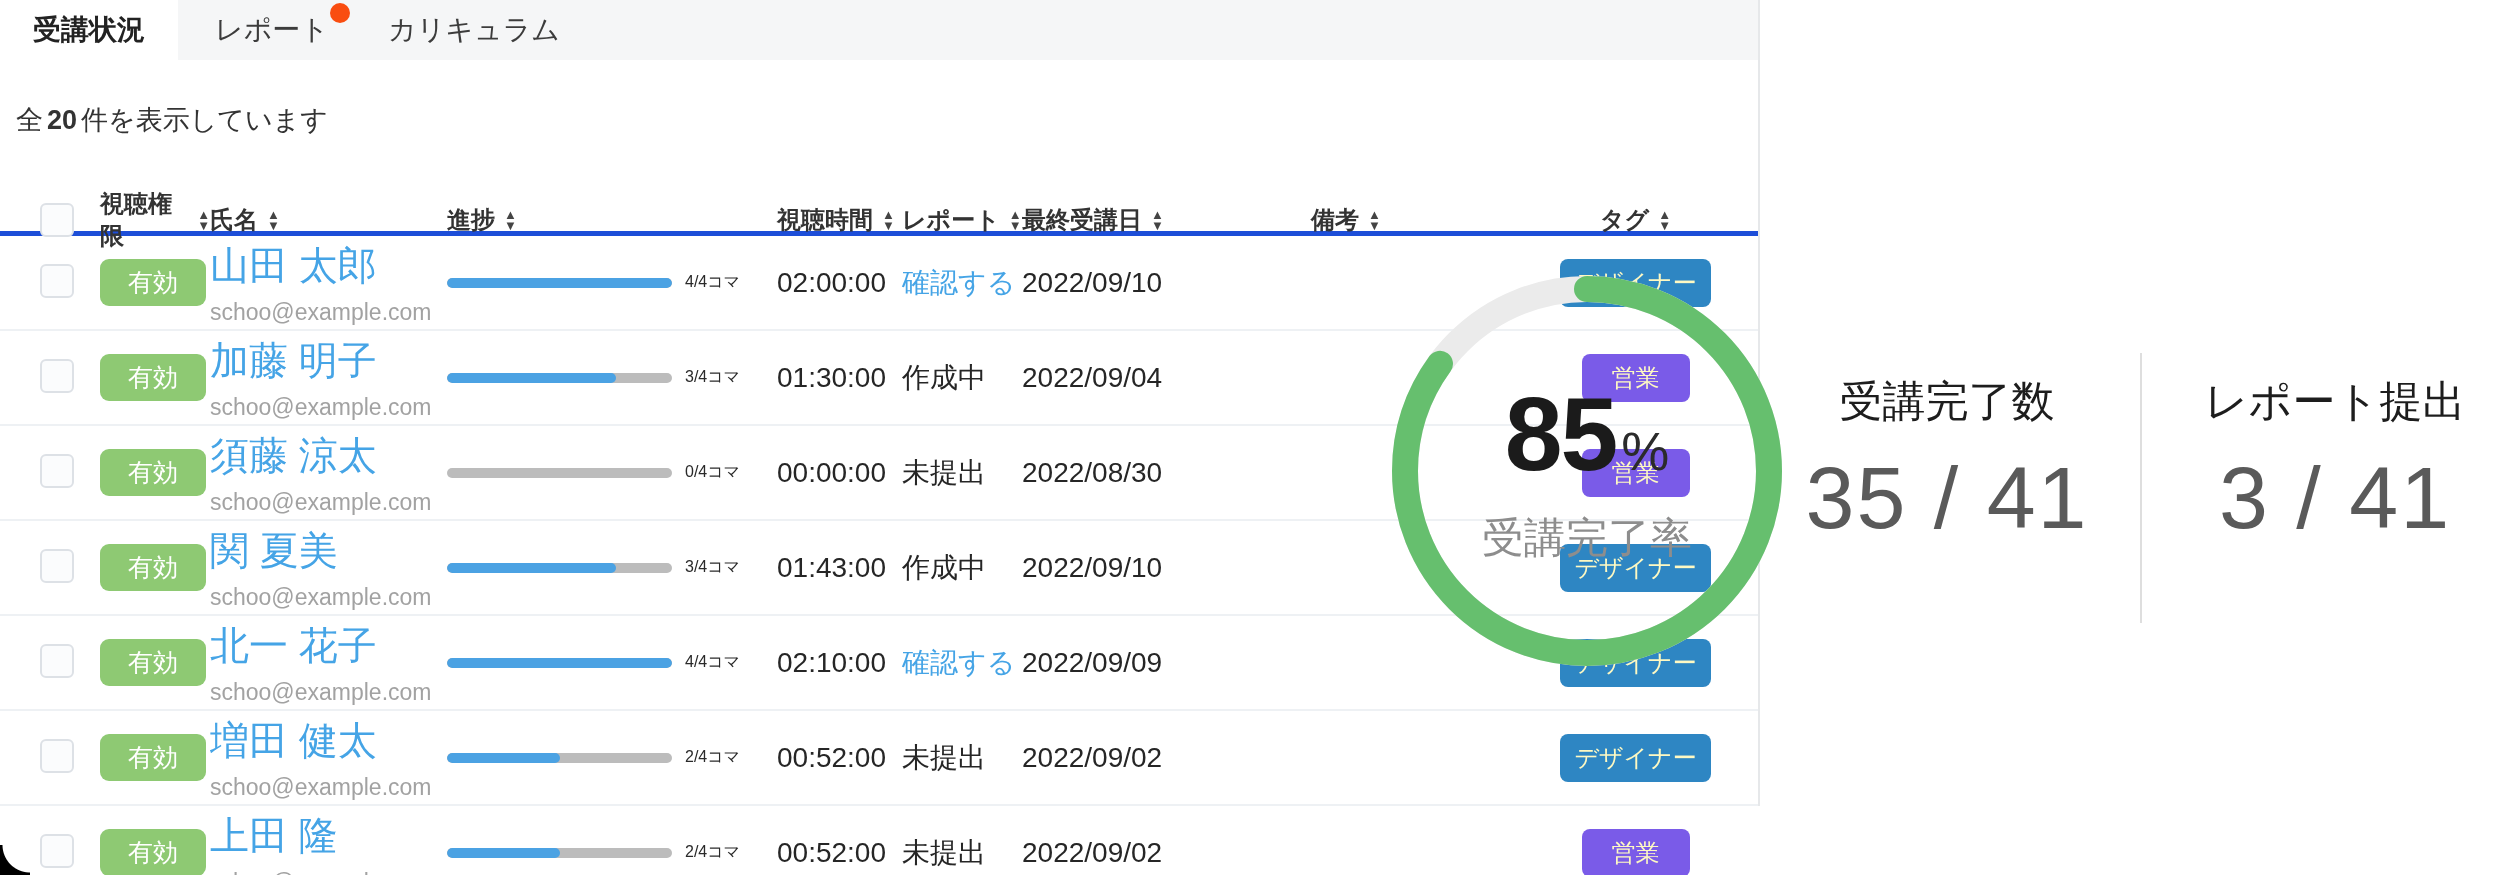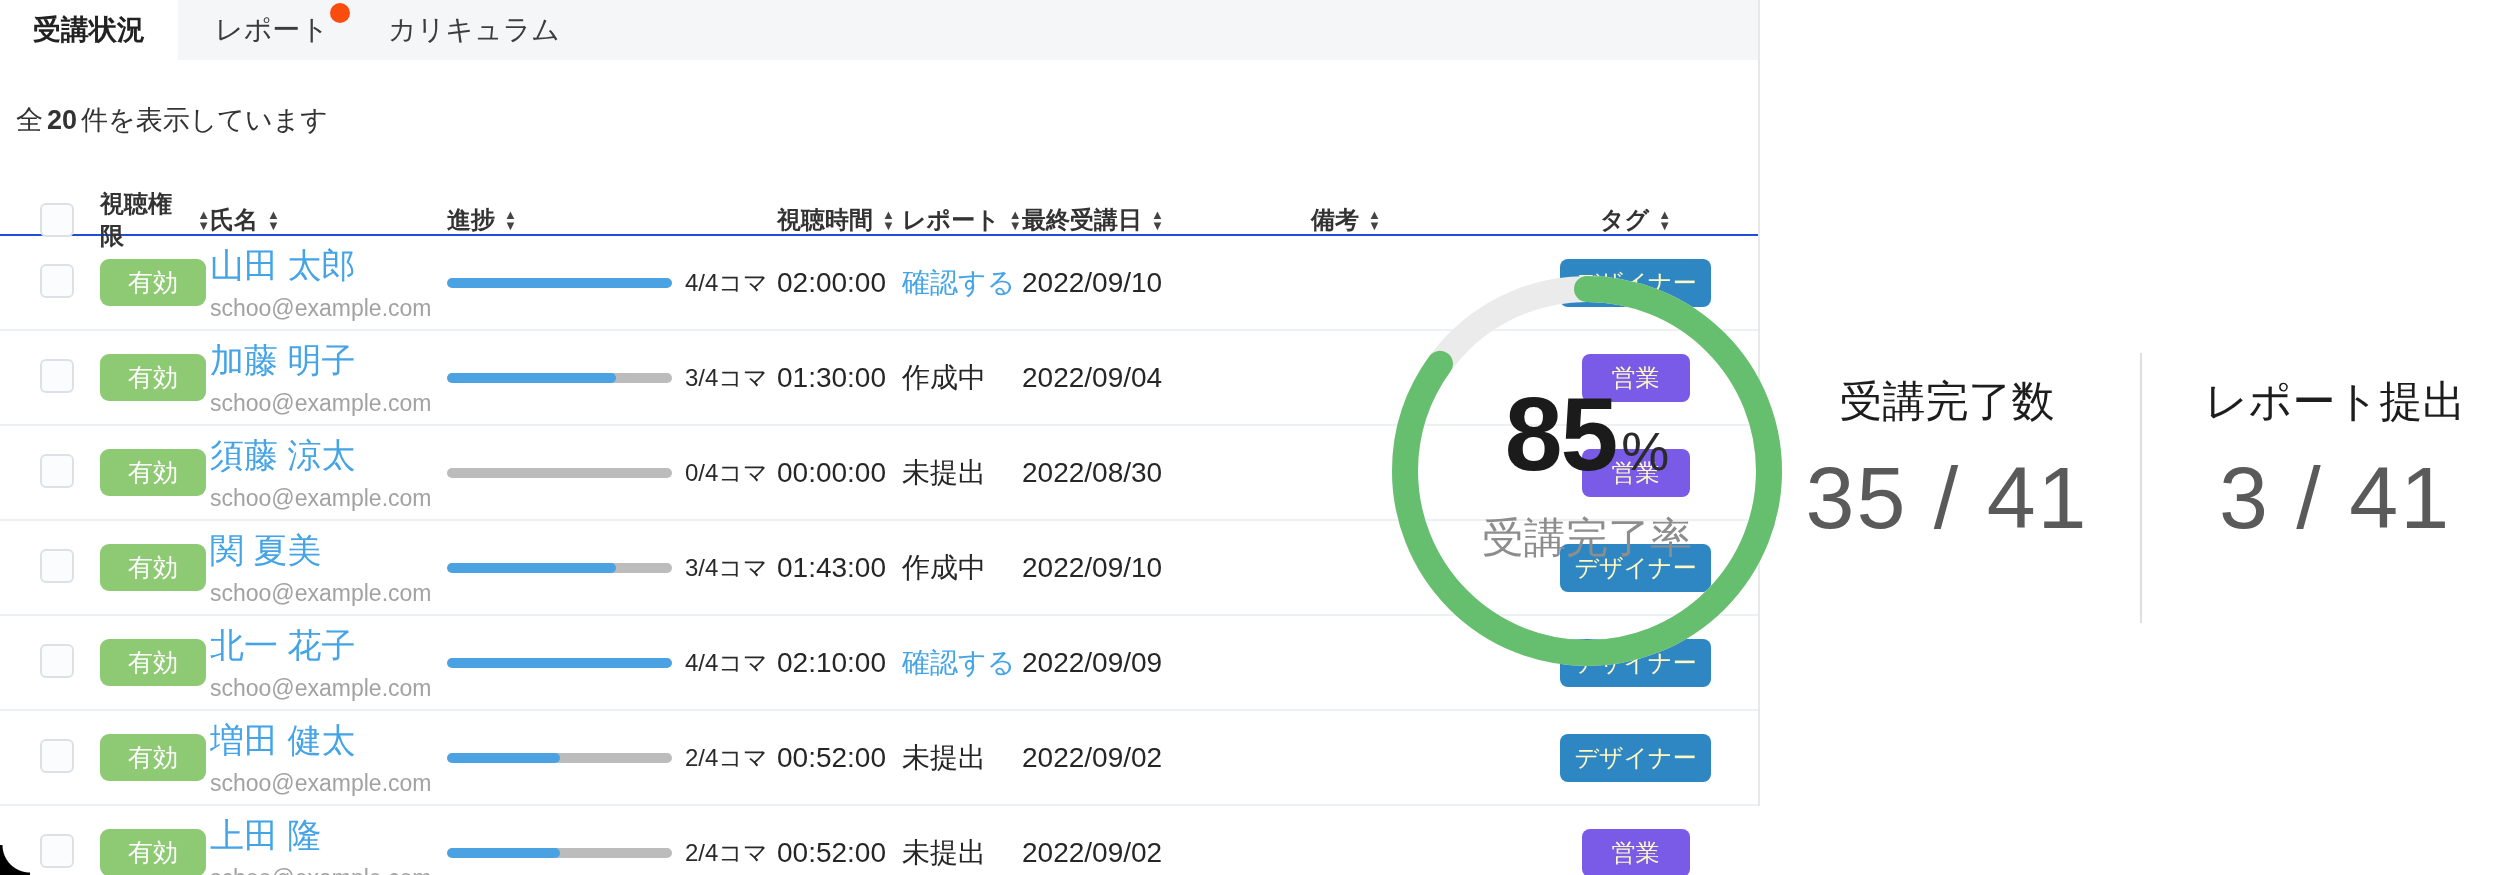--- a/index.html
+++ b/index.html
@@ -17,36 +17,36 @@
        position:relative;background:#f5f6f7;cursor:pointer;}
   .tab.active{background:#fff;color:#222;width:178px;font-weight:bold;}
   .tab.t2{width:188px;}
   .tab.t3{width:216px;}
   .tab-filler{flex:1;background:#f5f6f7;}
   .dot{position:absolute;width:20px;height:20px;border-radius:50%;background:var(--dot);top:3px;right:16px;}
   .summary{margin:42px 0 0 16px;font-size:27px;color:#333;}
   .summary b{margin:0 4px;}
   
   .thead,.trow{display:grid;grid-template-columns:100px 110px 237px 330px 125px 120px 160px 328px 251px;align-items:center;}
-  .thead{margin-top:50px;height:48px;border-bottom:2px solid #1d4ed8;}
+  .thead{margin-top:50px;height:48px;border-bottom:5px solid #1d4ed8;}
   .hcell{display:flex;align-items:center;font-size:24px;font-weight:bold;color:#333;}
   .hcell.center{justify-content:center;}
   .sort{display:inline-flex;flex-direction:column;margin-left:9px;}
   .sort i{font-style:normal;font-size:13px;line-height:11px;color:#444;}
   .trow{height:95px;border-bottom:2px solid #eef1f4;}
   .c-check{padding-left:40px;}
   .cb{display:inline-block;width:34px;height:34px;border:2px solid #dde1e6;border-radius:6px;background:#fbfcfd;cursor:pointer;}
   .badge-perm{display:inline-block;padding:7px 28px;border-radius:9px;background:var(--perm);color:#fff;font-size:25px;}
   .c-name{display:flex;flex-direction:column;justify-content:center;}
-  .name{font-size:34px;color:var(--link);text-decoration:none;cursor:pointer;}
+  .name{font-size:39px;color:var(--link);text-decoration:none;cursor:pointer;}
   .email{font-size:23px;color:#a2a2a2;margin-top:6px;}
   .c-prog{display:flex;align-items:center;}
   .bar{display:inline-block;width:225px;height:10px;border-radius:5px;background:#bcbcbc;overflow:hidden;}
   .fill{display:block;height:100%;border-radius:5px;background:var(--progress);}
-  .plabel{margin-left:13px;font-size:24px;color:#2a2a2a;}
+  .plabel{margin-left:13px;font-size:16px;color:#2a2a2a;}
   .c-time,.c-date{font-size:28px;color:#262626;}
   .c-report{font-size:28px;color:#262626;}
   .c-report.link{color:var(--link);cursor:pointer;}
   .c-note{text-align:center;font-size:26px;color:#555;}
   .c-tag{display:flex;justify-content:center;}
   .tag{display:inline-block;min-width:108px;padding:8px 14px;border-radius:8px;color:#fef9c3;font-size:24px;text-align:center;}
   
   .right{position:absolute;left:1762px;top:0;width:738px;height:875px;background:#fff;
          display:flex;flex-direction:row;align-items:center;padding-left:18px;justify-content:flex-end;}
   .donut-wrap{position:relative;width:390px;height:390px;margin-top:66px;}

